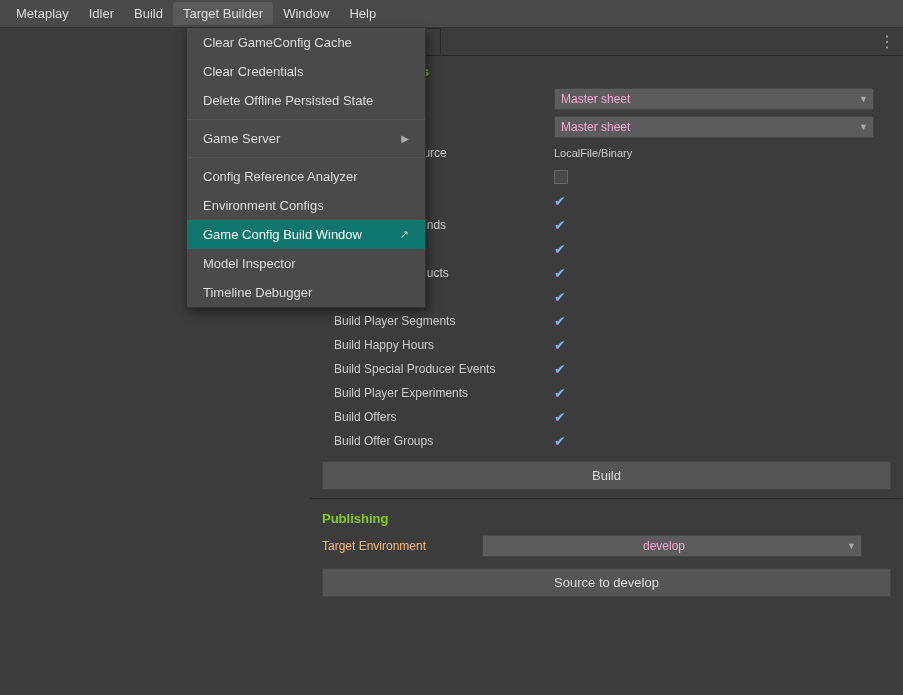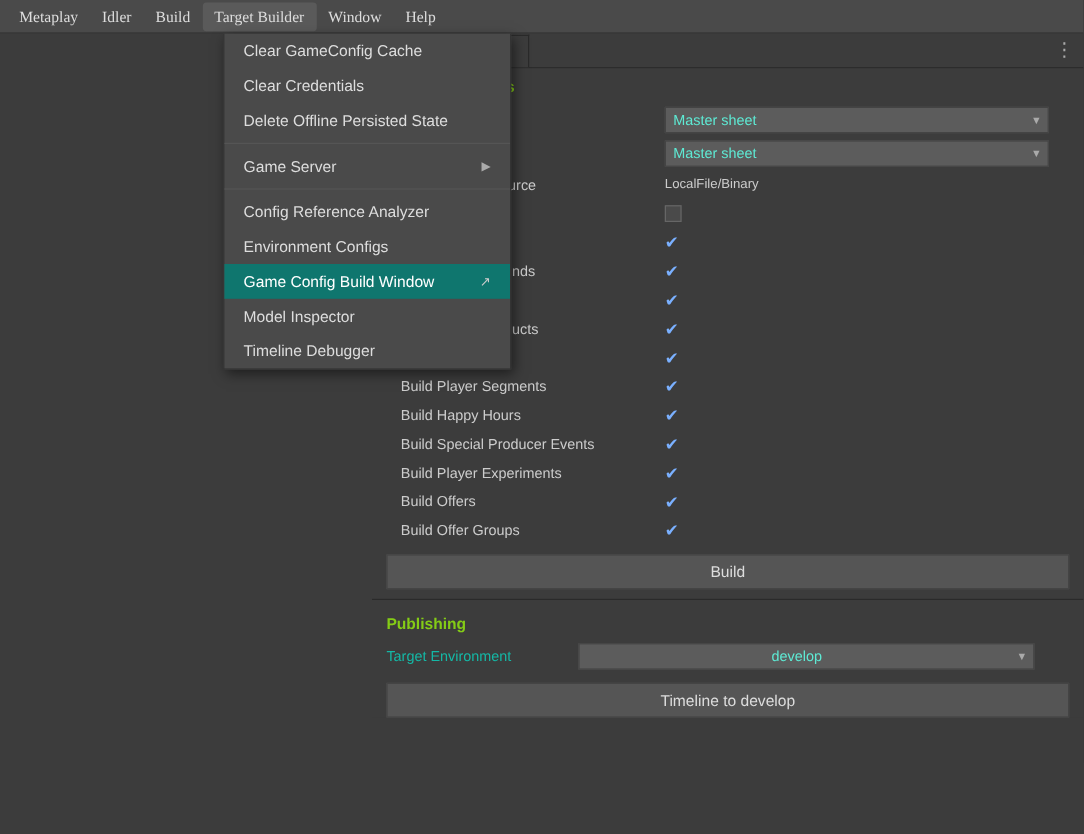--- a/index.html
+++ b/index.html
@@ -23,21 +23,20 @@
       padding: 0 6px;
       border-bottom: 1px solid #333;
       position: relative;
       z-index: 100;
     }
     .menubar-item {
       padding: 4px 10px;
       cursor: pointer;
       color: #ddd;
       border-radius: 3px;
-      font-family: Liberation Serif, serif;
     }
     .menubar-item:hover, .menubar-item.active {
       background: #5a5a5a;
     }
 
     
     .dropdown-menu {
       position: absolute;
       top: 28px;
       left: 0;
@@ -161,21 +160,21 @@
       right: 6px;
       top: 50%;
       transform: translateY(-50%);
       font-size: 9px;
       color: #aaa;
       pointer-events: none;
     }
     .select-wrapper select {
       background: #5c5c5c;
       border: 1px solid #444;
-      color: #5eead4;
+      color: #f9a8d4;
       padding: 2px 22px 2px 6px;
       width: 320px;
       height: 22px;
       font-size: 12px;
       appearance: none;
       cursor: pointer;
     }
 
     
     .param-text {
@@ -210,21 +209,21 @@
       cursor: pointer;
     }
     .pub-row {
       display: flex;
       align-items: center;
       padding: 3px 12px 3px 12px;
       min-height: 24px;
     }
     .pub-label {
       flex: 0 0 160px;
-      color: #14b8a6;
+      color: #fdba74;
       font-size: 12px;
     }
 
     .publish-btn {
       display: block;
       width: calc(100% - 24px);
       margin: 8px 12px;
       padding: 6px 0;
       background: #555;
       border: 1px solid #444;
@@ -377,15 +376,15 @@
 
     <div class="pub-row">
       <span class="pub-label">Target Environment</span>
       <div class="select-wrapper">
         <select class="param-select" style="width: 380px; text-align: center;">
           <option>develop</option>
         </select>
       </div>
     </div>
 
-    <button class="publish-btn">Timeline to develop</button>
+    <button class="publish-btn">Source to develop</button>
   </div>
 </div>
 
 </body></html>

